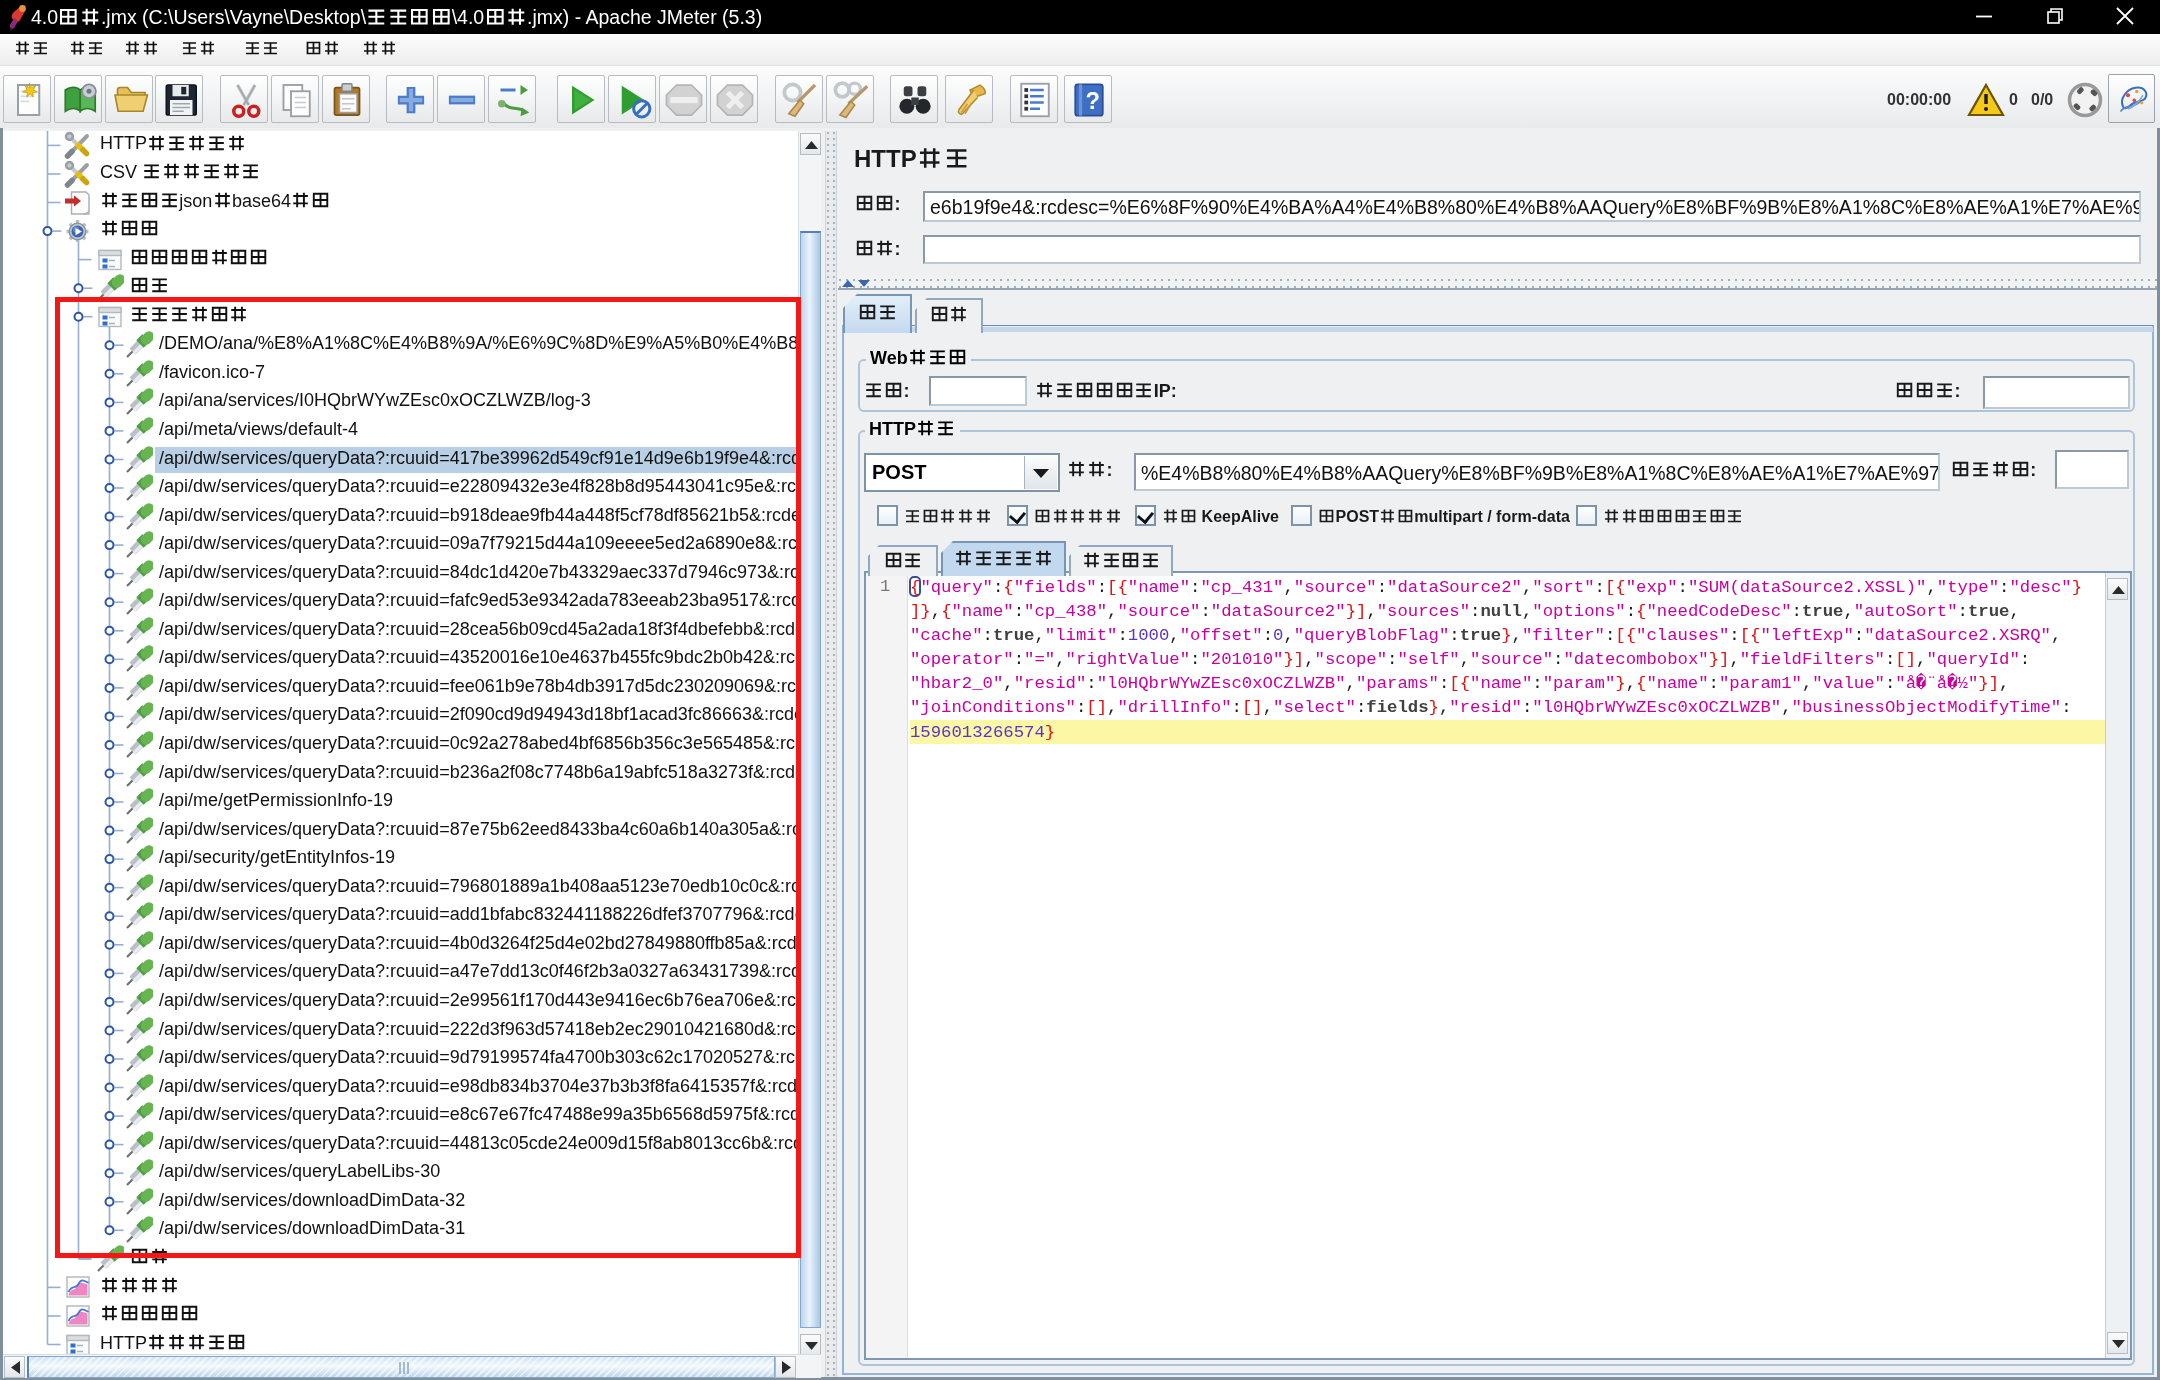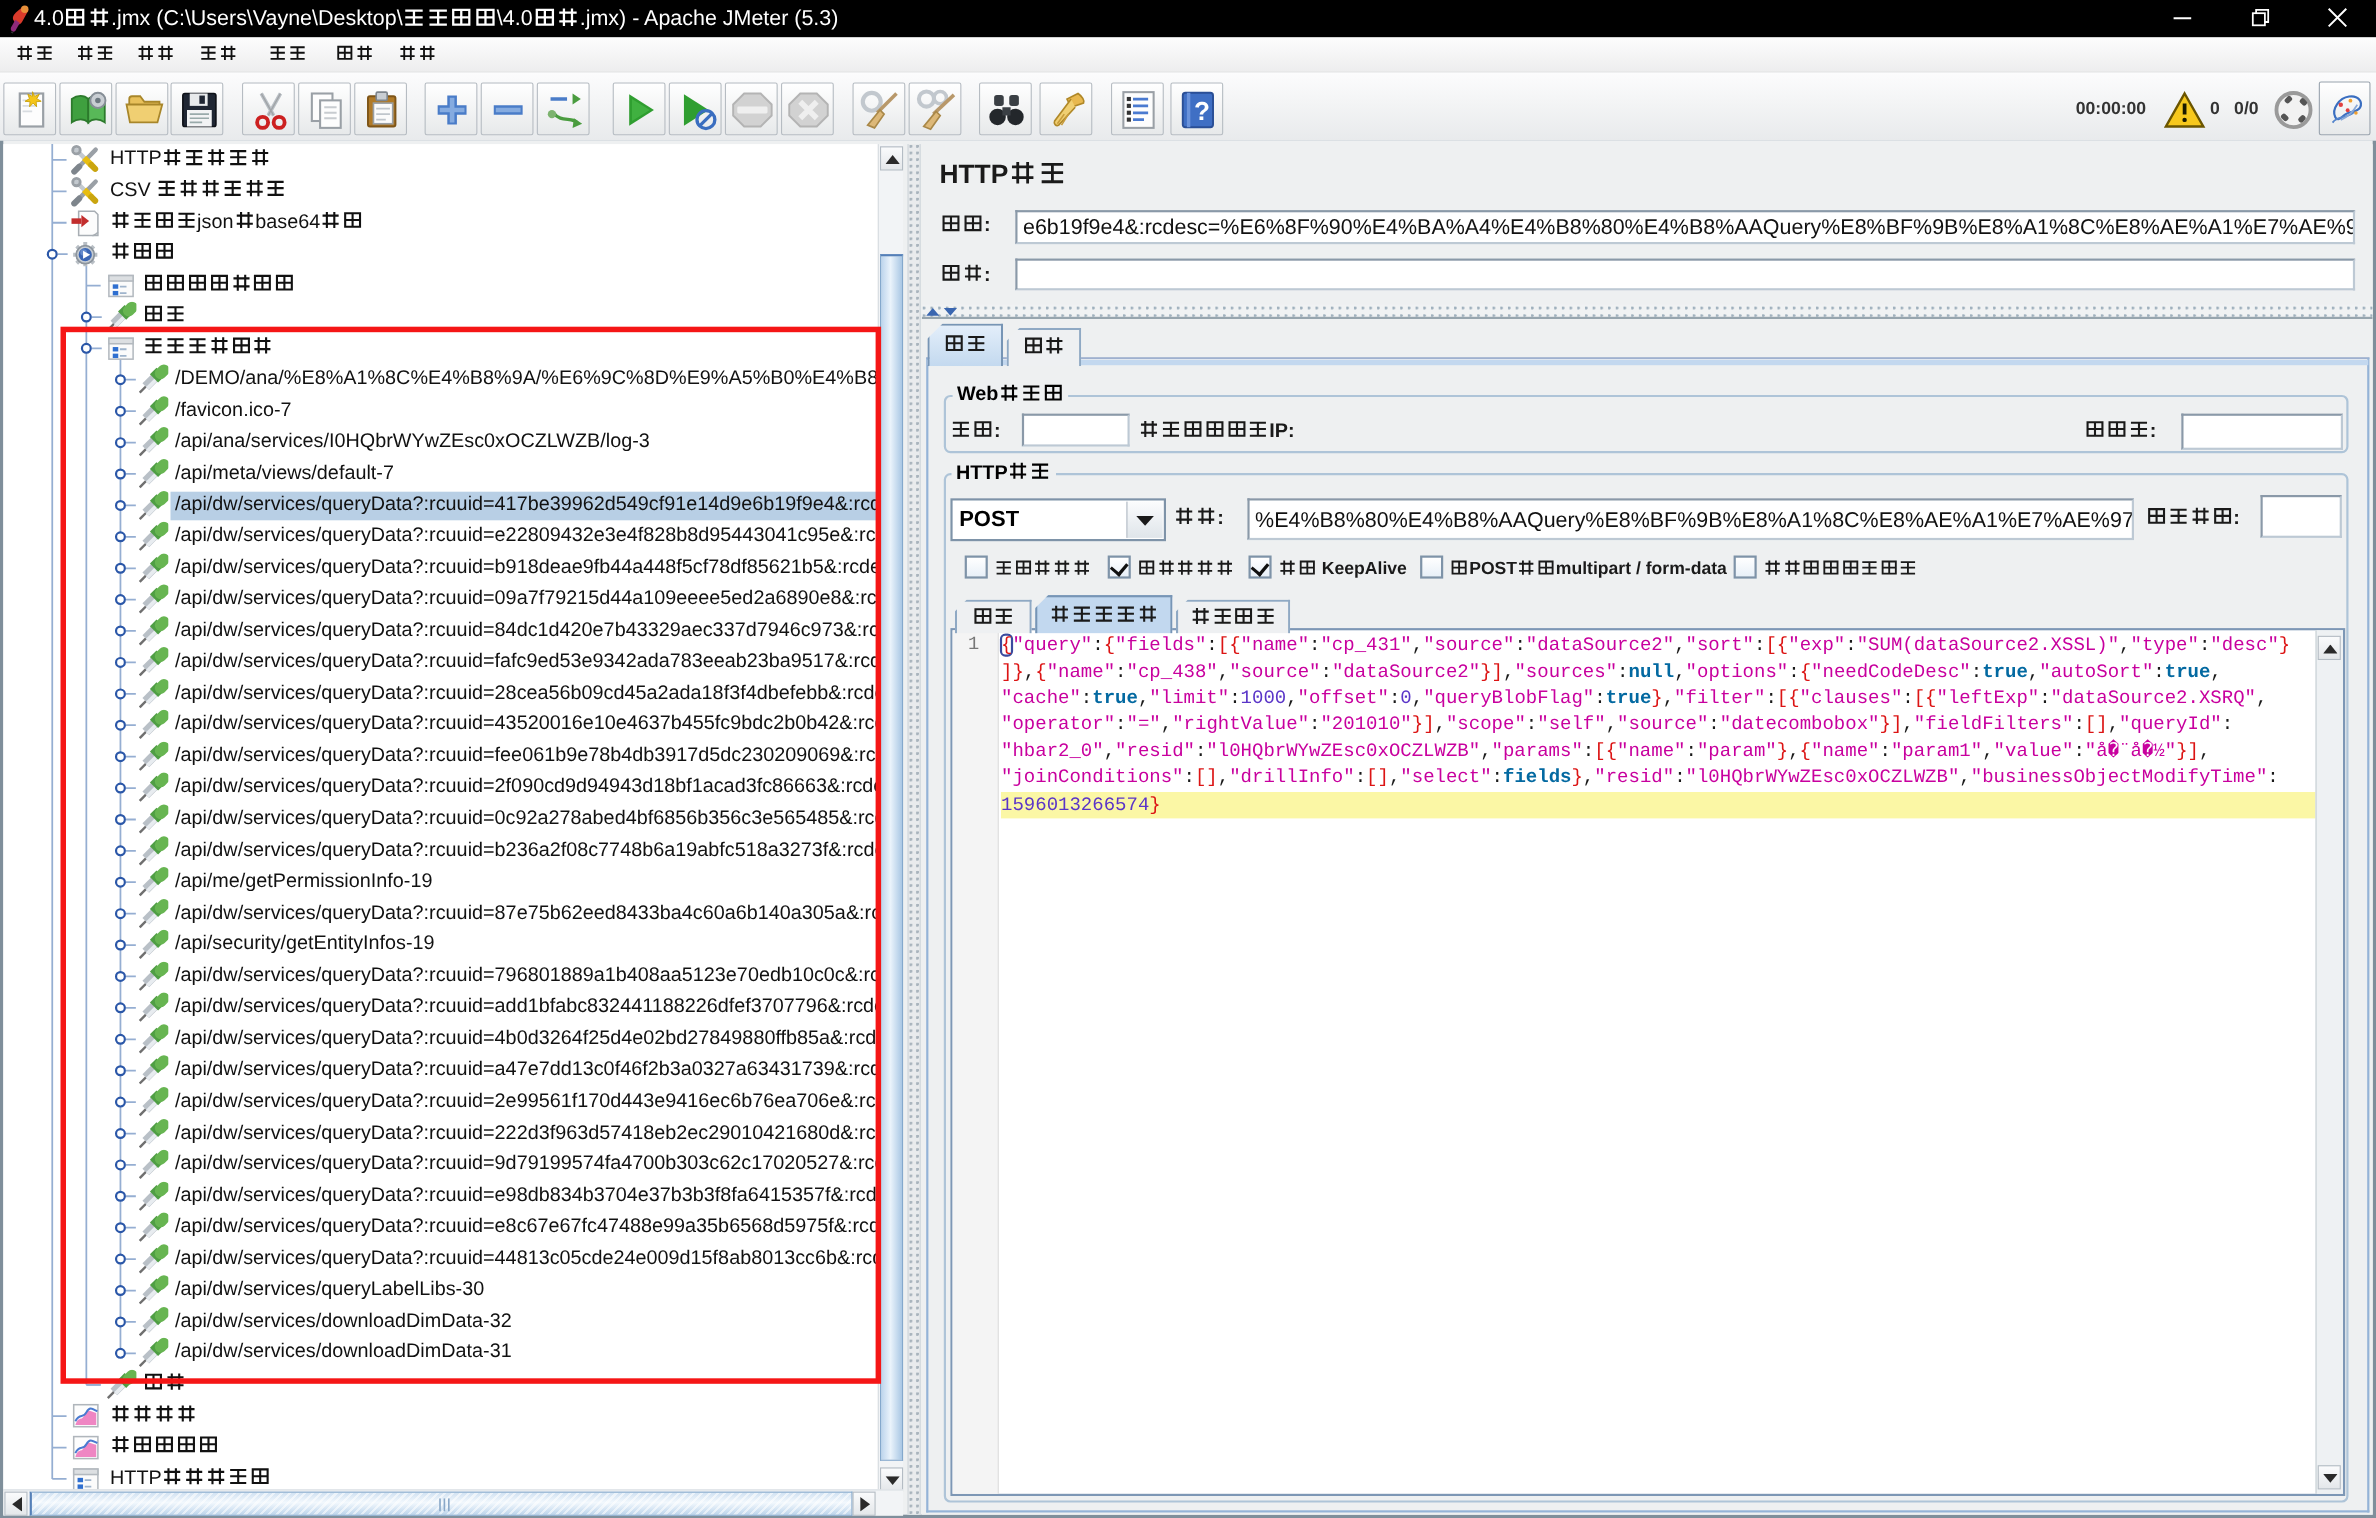--- a/index.html
+++ b/index.html
@@ -53,21 +53,21 @@
 .cb{position:absolute;width:21px;height:21px;background:linear-gradient(#fff,#e8f0f8);border:2px solid #7e93a8}
 .cb.ck:after{content:"";position:absolute;left:3px;top:1px;width:8px;height:12px;border:solid #111;border-width:0 3.2px 3.2px 0;transform:rotate(40deg) scaleY(.9)}
 
 #combo{position:absolute;left:26px;top:322px;width:196px;height:39px;background:#fff;border:2px solid #7e93a8}
 #combo .v{position:absolute;left:6px;top:6px;font-size:20px;font-weight:bold}
 #combo .btn{position:absolute;right:1px;top:1px;width:33px;height:33px;background:linear-gradient(#fbfcfd,#dfe5ea);border-left:1px solid #aab4be}
 
 #jsonpane{position:absolute;left:26px;top:440px;width:1268px;height:789px;background:#fff;border:2px solid #7d97b5}
 #gutter{position:absolute;left:0;top:0;width:42px;height:785px;background:#f4f4f4;border-right:1px solid #dcdcdc;color:#777;font:17px "Liberation Mono",monospace}
 #jtext{position:absolute;left:44px;top:3px;font:17.3px/24.1px "Liberation Mono",monospace;color:#1a1a1a;white-space:pre}
-#jtext .s{color:#c8009e}#jtext .r{color:#dc1414}#jtext .n{color:#5a35c8}#jtext .k{color:#0369a1;font-weight:bold}
+#jtext .s{color:#c8009e}#jtext .r{color:#dc1414}#jtext .n{color:#5a35c8}#jtext .k{color:#404040;font-weight:bold}
 #jsb{position:absolute;right:0;top:0;width:25px;height:785px;background:#eef1f3;border-left:1px solid #c6cdd4}
 .yhl{position:absolute;left:44px;top:147px;width:1195px;height:24px;background:#fbf7a5}
 
 #red{left:55px;top:297px;width:746px;height:961px;border:5px solid #f51616;z-index:50}
 
 .wbtn{position:absolute;top:0;height:34px}
 </style></head>
 <body>
 
 <svg width="0" height="0" style="position:absolute">
@@ -571,21 +571,21 @@
       <use href="#ic-syr"></use>
     </svg>
     <div class="trow" style="left:152px;top:229.8px;padding:1px 4px 0 4px;max-width:643px;overflow:hidden">/favicon.ico-7</div>
     <svg class="ti" style="left:122px;top:257.4px" viewBox="0 0 28 28">
       <use href="#ic-syr"></use>
     </svg>
     <div class="trow" style="left:152px;top:258.4px;padding:1px 4px 0 4px;max-width:643px;overflow:hidden">/api/ana/services/I0HQbrWYwZEsc0xOCZLWZB/log-3</div>
     <svg class="ti" style="left:122px;top:285.9px" viewBox="0 0 28 28">
       <use href="#ic-syr"></use>
     </svg>
-    <div class="trow" style="left:152px;top:286.9px;padding:1px 4px 0 4px;max-width:643px;overflow:hidden">/api/meta/views/default-7</div>
+    <div class="trow" style="left:152px;top:286.9px;padding:1px 4px 0 4px;max-width:643px;overflow:hidden">/api/meta/views/default-4</div>
     <svg class="ti" style="left:122px;top:314.5px" viewBox="0 0 28 28">
       <use href="#ic-syr"></use>
     </svg>
     <div class="trow tsel" style="left:152px;top:315.5px;padding:1px 4px 0 4px;max-width:643px;overflow:hidden">/api/dw/services/queryData?:rcuuid=417be39962d549cf91e14d9e6b19f9e4&amp;:rcdesc</div>
     <svg class="ti" style="left:122px;top:343.0px" viewBox="0 0 28 28">
       <use href="#ic-syr"></use>
     </svg>
     <div class="trow" style="left:152px;top:344.0px;padding:1px 4px 0 4px;max-width:643px;overflow:hidden">/api/dw/services/queryData?:rcuuid=e22809432e3e4f828b8d95443041c95e&amp;:rcdesc</div>
     <svg class="ti" style="left:122px;top:371.6px" viewBox="0 0 28 28">
       <use href="#ic-syr"></use>

